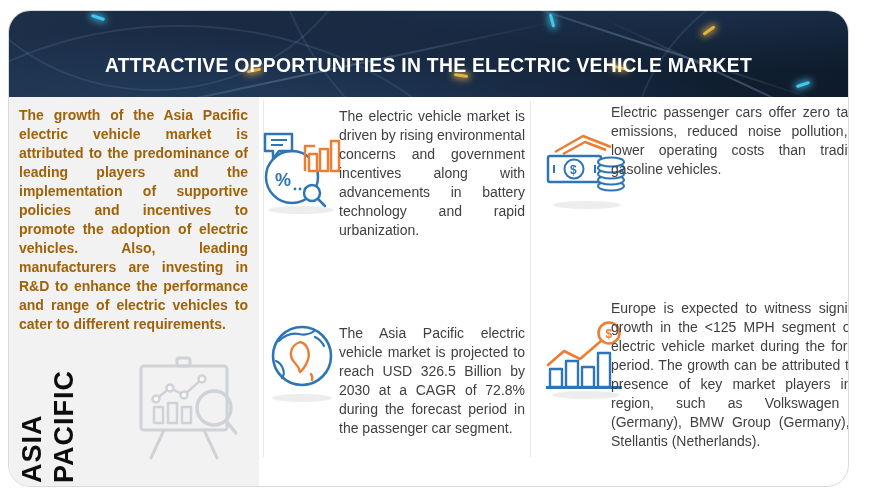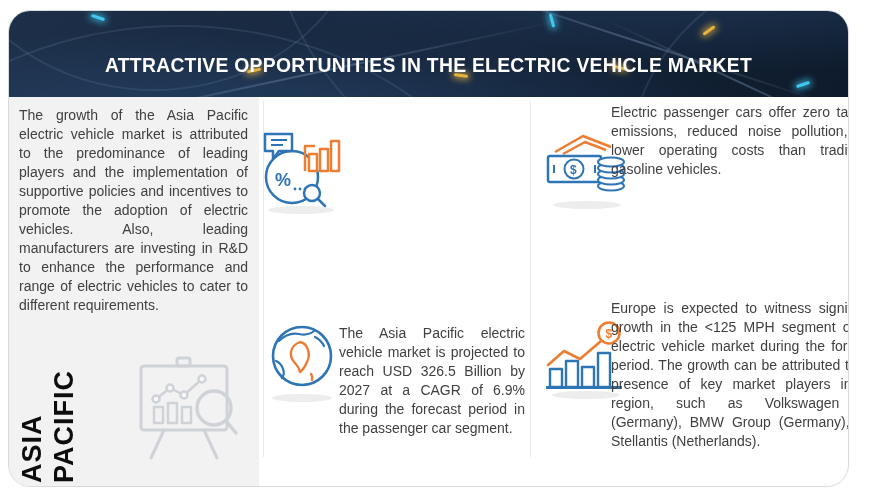--- a/index.html
+++ b/index.html
@@ -23,21 +23,21 @@
   .glow { position:absolute; width:14px; height:3px; border-radius:2px; }
   .glow.y { background:#e6b23e; box-shadow:0 0 7px 2px rgba(233,180,70,.75); }
   .glow.c { background:#41c8ee; box-shadow:0 0 7px 2px rgba(70,200,240,.75); }
   .title { position:absolute; left:0; right:0; top:42px; text-align:center;
     color:#ffffff; font-size:21px; font-weight:700; letter-spacing:.3px;
     transform:scaleX(.92); transform-origin:center; white-space:nowrap; }
 
   
   .left-panel { position:absolute; left:0; top:86px; width:250px; height:391px; background:#f2f2f3; }
   .panel-text { position:absolute; left:10px; right:11px; top:9px;
-    font-size:14px; line-height:19px; color:#404040; text-align:justify; }
+    font-size:14px; line-height:19px; color:#a16207; text-align:justify;font-weight:bold; }
   .region-label { position:absolute; left:8px; top:258px; height:128px;
     writing-mode:vertical-rl; transform:rotate(180deg); white-space:pre;
     font-size:27px; font-weight:800; letter-spacing:1px; line-height:1.18; color:#0d0d0d; }
   .easel-icon { position:absolute; left:117px; top:258px; }
 
   
   .divider { position:absolute; top:90px; width:1px; height:356px; background:#e8e8ea; }
   .divider.d1 { left:254px; } .divider.d2 { left:521px; }
   .sec-text { position:absolute; font-size:14px; line-height:19px; color:#3f3f42; text-align:justify; }
   .sec-text p + p { margin-top:9px; }
@@ -123,34 +123,37 @@
         <path d="M44 44 V19 h10" fill="none"></path>
         <rect x="48" y="27" width="8" height="17"></rect>
         <rect x="59" y="22" width="8" height="22"></rect>
         <rect x="70" y="14" width="8" height="30"></rect>
       </g>
       <g fill="#fff" stroke="#2e75b6" stroke-width="2.5" stroke-linecap="round">
         <circle cx="51" cy="66" r="8"></circle>
         <line x1="57" y1="72" x2="64" y2="79"></line>
       </g>
     </svg>
+    <div class="sec-text mid-text-1">
+      <p>The electric vehicle market is driven by rising environmental concerns and government incentives along with advancements in battery technology and rapid urbanization.</p>
+    </div>
 
     <svg class="icon mid-icon-2" width="80" height="84" viewBox="0 0 80 84">
       <ellipse cx="39" cy="79" rx="30" ry="4" fill="#ededee"></ellipse>
       <g fill="none" stroke-linecap="round" stroke-linejoin="round">
         <circle cx="39" cy="37" r="29" stroke="#2e75b6" stroke-width="2.6"></circle>
         <path d="M16 22 q9 -9 20 -7 q9 2 15 -3" stroke="#2e75b6" stroke-width="2.2"></path>
         <path d="M52 18 q6 3 9 9" stroke="#2e75b6" stroke-width="2.2"></path>
         <path d="M13 42 q5 2 7 8 q2 5 -1 9" stroke="#2e75b6" stroke-width="2.2"></path>
         <path d="M37 23 q-8 3 -9 10 q-1 6 4 11 q4 4 5 9 q4 -3 7 -10 q3 -6 1 -12 q-2 -7 -8 -8 z" stroke="#ed7d31" stroke-width="2.4"></path>
         <path d="M48 55 q2 3 1 6" stroke="#ed7d31" stroke-width="2.4"></path>
       </g>
     </svg>
     <div class="sec-text mid-text-2">
-      <p>The Asia Pacific electric vehicle market is projected to reach USD 326.5 Billion by 2027 at a CAGR of 6.9% during the forecast period in the passenger car segment.</p>
+      <p>The Asia Pacific electric vehicle market is projected to reach USD 326.5 Billion by 2030 at a CAGR of 72.8% during the forecast period in the passenger car segment.</p>
     </div>
 
     <svg class="icon right-icon-1" width="84" height="84" viewBox="0 0 84 84">
       <ellipse cx="42" cy="79" rx="34" ry="4" fill="#ededee"></ellipse>
       <g fill="none" stroke="#ed7d31" stroke-width="2.5" stroke-linejoin="round">
         <polyline points="10,26 38,10 66,21"></polyline>
         <polyline points="18,28 40,16 61,24"></polyline>
       </g>
       <g fill="#fff" stroke="#2e75b6" stroke-linejoin="round">
         <rect x="3" y="30" width="53" height="26" rx="2" stroke-width="2.5"></rect>

